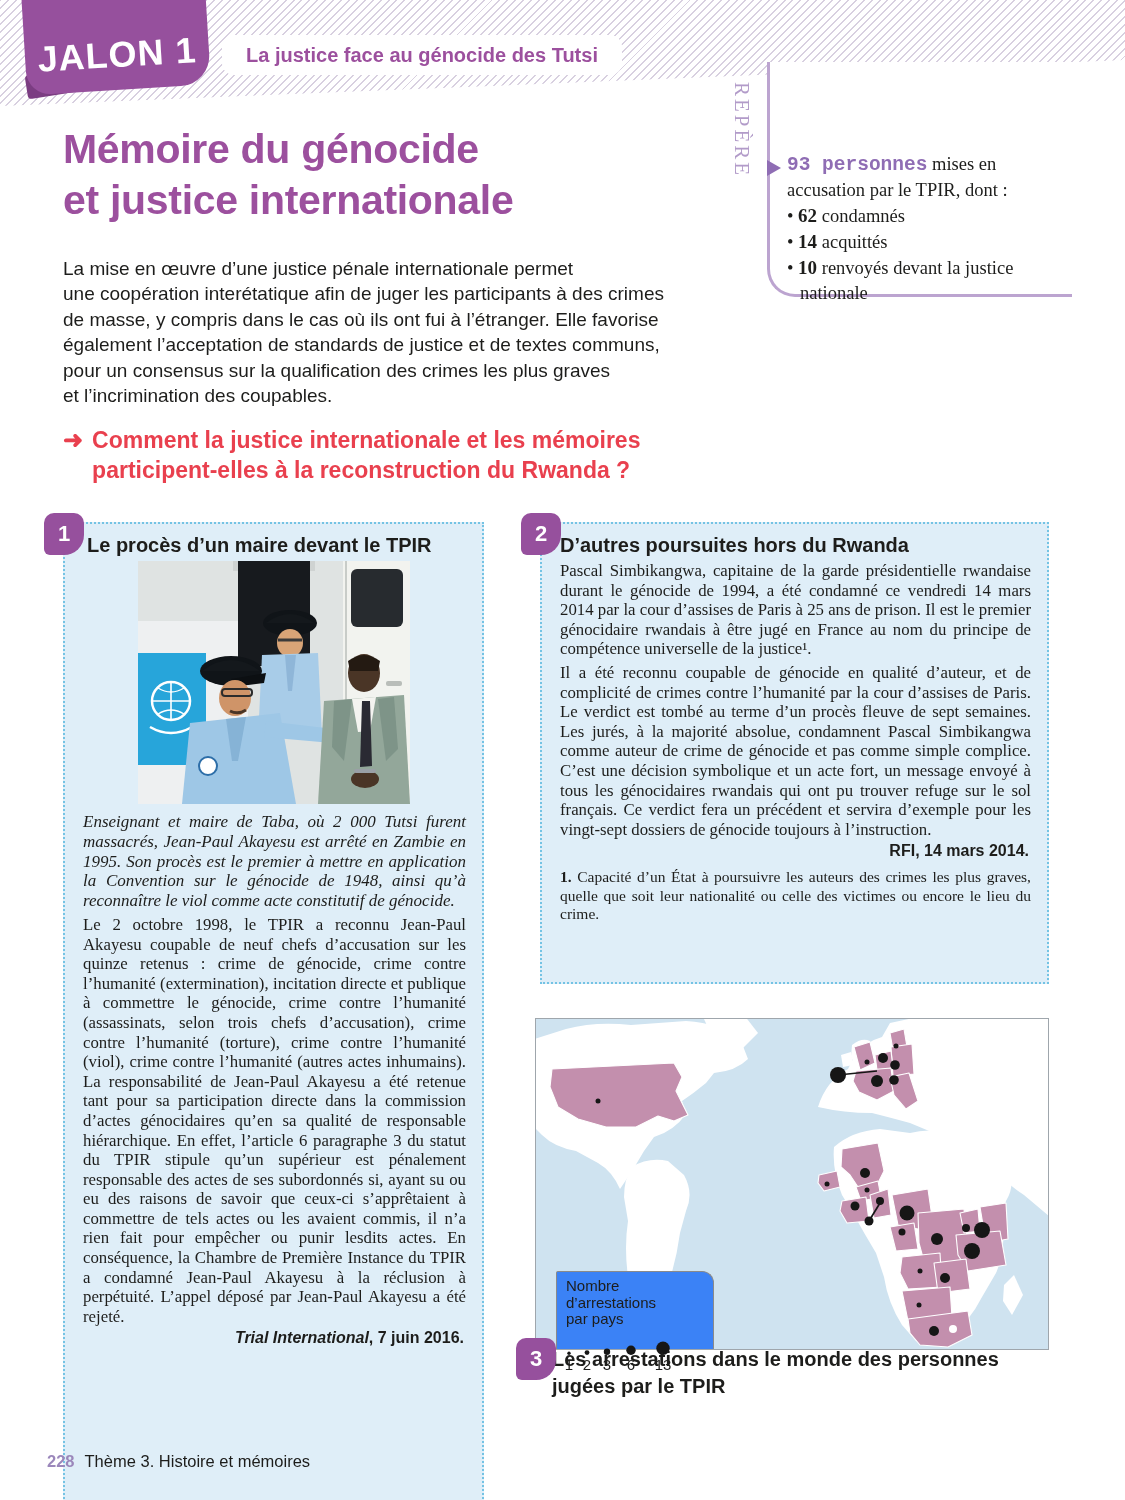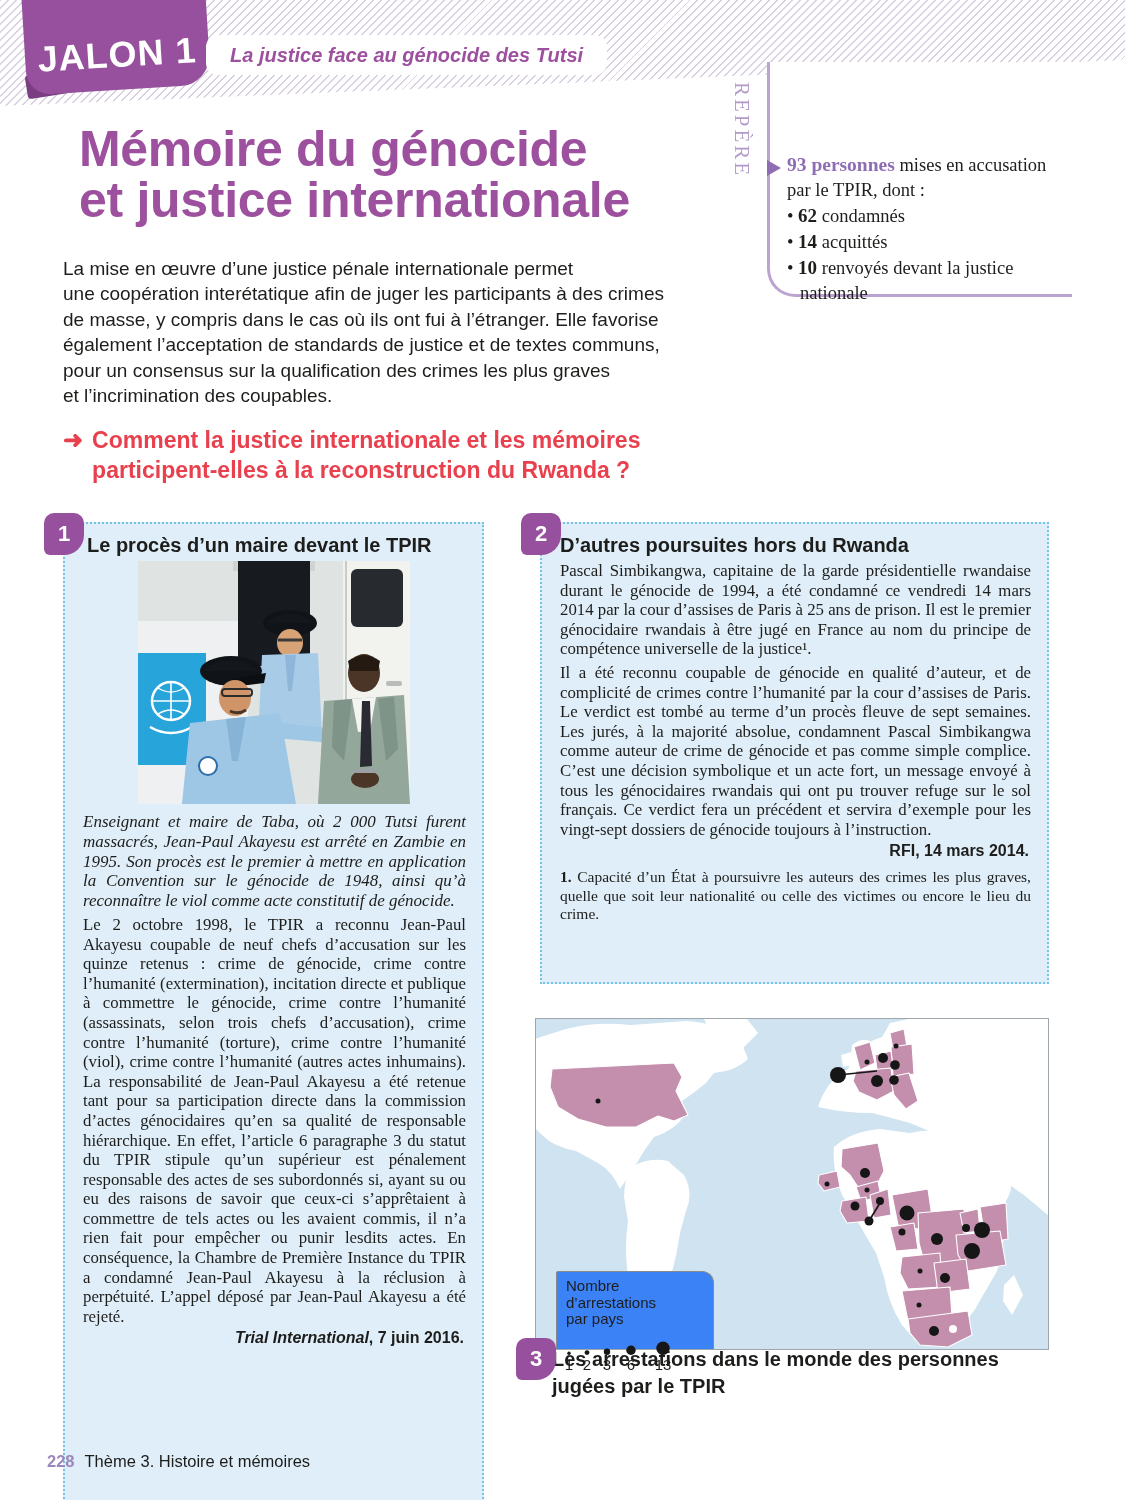--- a/index.html
+++ b/index.html
@@ -11,43 +11,43 @@
     background:repeating-linear-gradient(135deg,#d8d0e0 0 1.4px,transparent 1.4px 5.6px);
     clip-path:polygon(0 0,1125px 0,1125px 60px,0 106px);}
 
   
   .jalon-shadow{position:absolute;left:26px;top:70px;width:70px;height:24px;background:#7b3d82;
     transform:rotate(-9deg);border-radius:4px;}
   .jalon{position:absolute;left:24px;top:-14px;width:184px;height:104px;background:#96509d;
     border-radius:10px 10px 30px 24px;transform:rotate(-3.5deg);
     display:flex;align-items:flex-end;justify-content:center;padding-bottom:14px;box-sizing:border-box;}
   .jalon span{color:#fff;font-size:36px;font-weight:bold;letter-spacing:1px;}
-  .jalon-pill{position:absolute;left:206px;top:35px;height:40px;background:#fff;border-radius:12px;
-    display:inline-flex;align-items:center;padding:0 24px;font-style:italic;}
+  .jalon-pill{position:absolute;left:222px;top:35px;height:40px;background:#fff;border-radius:12px;
+    display:inline-flex;align-items:center;padding:0 24px;}
   .jalon-pill span{color:#9c509e;font-size:20px;font-weight:bold;}
 
   
-  .page-title{position:absolute;left:79px;top:124px;font-size:50px;line-height:51px;font-weight:bold;
+  .page-title{position:absolute;left:63px;top:124px;font-size:41px;line-height:51px;font-weight:bold;
     color:#9c509e;white-space:pre-line;letter-spacing:-0.3px;}
   .intro{position:absolute;left:63px;top:256px;width:660px;font-size:19px;line-height:25.4px;
     white-space:pre-line;color:#1d1d1b;}
   .question{position:absolute;left:63px;top:425px;display:flex;gap:9px;color:#e9404e;}
   .question .arr{font-size:24px;font-weight:bold;line-height:30px;}
   .question .qtext{font-size:23px;line-height:30px;font-weight:bold;white-space:pre-line;}
 
   
   .repere-label{position:absolute;left:729px;top:82px;writing-mode:vertical-rl;text-orientation:sideways;
     font-family:"Liberation Serif",serif;font-size:21px;letter-spacing:3px;color:#b29bc9;}
   .repere{position:absolute;left:767px;top:62px;width:302px;height:232px;background:#fff;
     border-left:3px solid #bca4d0;border-bottom:3px solid #bca4d0;border-bottom-left-radius:28px;}
   .repere .tri{position:absolute;left:-3px;top:98px;width:0;height:0;
     border-left:14px solid #8f6db4;border-top:8px solid transparent;border-bottom:8px solid transparent;}
   .repere-content{position:absolute;left:17px;top:90px;width:272px;
     font-family:"Liberation Serif",serif;font-size:18.5px;line-height:25px;color:#1d1d1b;}
-  .repere-content .lead b{color:#8f6db4;font-size:19.5px;}
+  .repere-content .lead b{color:#8f6db4;font-size:19.5px;font-family:Liberation Mono, monospace;}
   .repere-content ul{margin:0;padding:0;list-style:none;}
   .repere-content li{padding-left:13px;text-indent:-13px;}
   .repere-content li b{font-size:19px;}
 
   
   .docbox{position:absolute;background:#dfeef8;border:2px dotted #74c3e4;box-sizing:border-box;overflow:hidden;}
   #docbox1{left:63px;top:522px;width:421px;height:1033px;}
   #docbox2{left:540px;top:522px;width:509px;height:462px;}
   .doc-badge{position:absolute;width:40px;height:42px;background:#96509d;color:#fff;
     border-radius:10px 10px 20px 6px;display:flex;align-items:center;justify-content:center;

